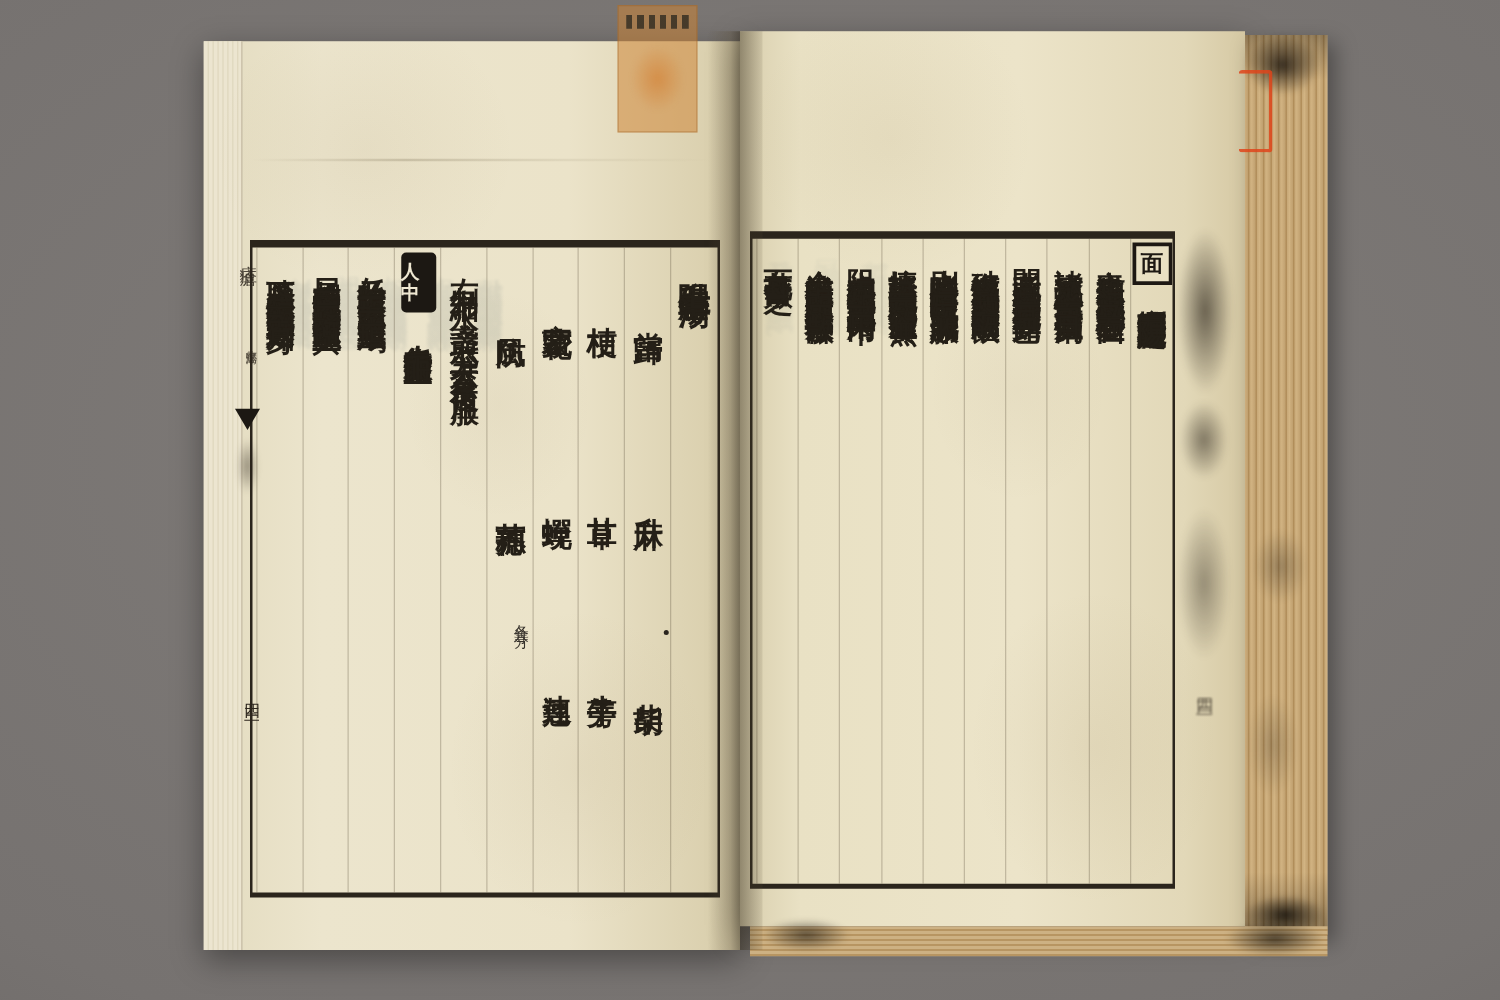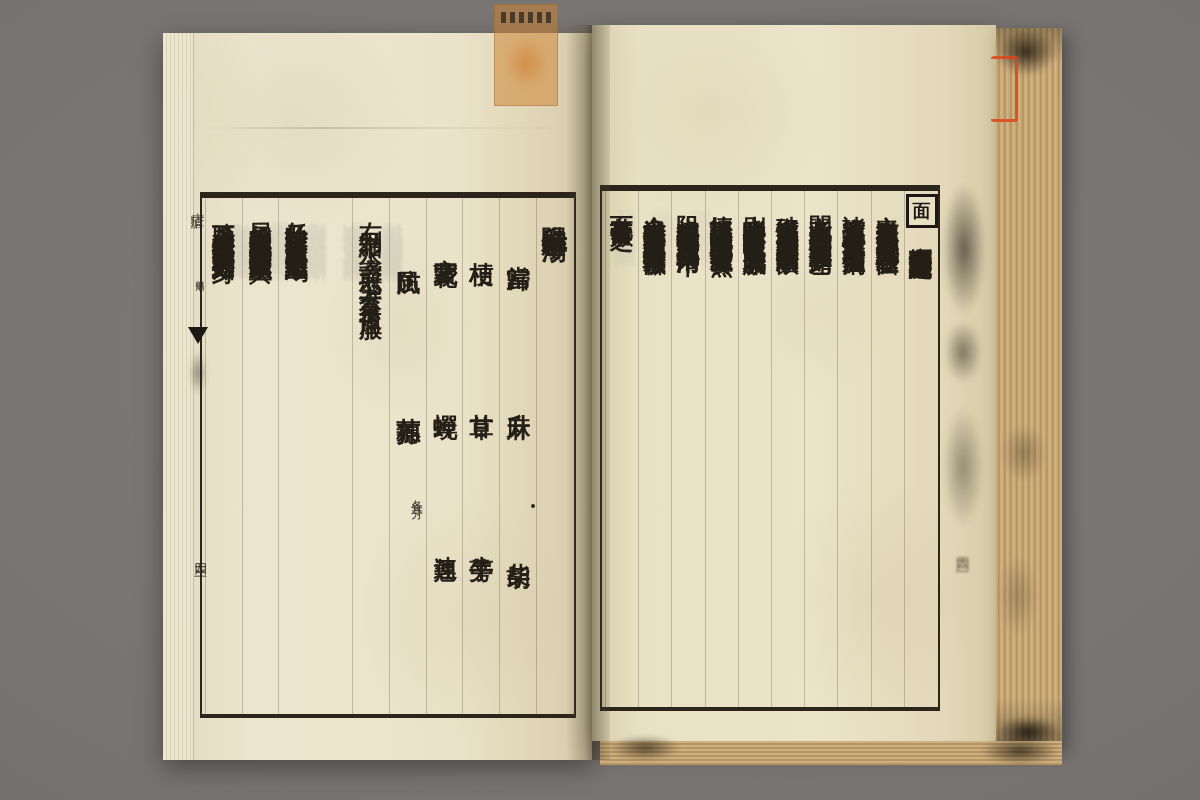--- a/index.html
+++ b/index.html
@@ -117,20 +117,24 @@
       <div class="colbox" style="right:147px;width:37px">
         <span class="ing" style="top:52px">防風</span>
         <span class="ing" style="top:200px">荊芥穗</span>
         <span class="ing dose" style="top:292px;margin-left:8px">各等分</span>
       </div>
 
       <div class="colbox" style="right:184px;width:37px">
         <span class="vtext instr">右剉細水一盞煎七分去查食後溫服</span>
       </div>
 
+      <div class="colbox" style="right:221px;width:37px">
+        <div class="sec-box">人中</div>
+        <span class="vtext tight" style="top:60px">人中為任督交會之衢督乃陽脈自人中而上</span>
+      </div>
       <div class="colbox" style="right:258px;width:37px">
         <span class="vtext">任乃陰脈自人中而下故自準頭至印堂與頦至鳩</span>
       </div>
       <div class="colbox" style="right:294px;width:37px">
         <span class="vtext">尾相應印堂至髮際與鳩尾至膝相應髮際以上與</span>
       </div>
       <div class="colbox" style="right:331px;width:37px">
         <span class="vtext">膝以下相應痘瘡收靨但觀面上收到之處則知身</span>
       </div>
     </div>

